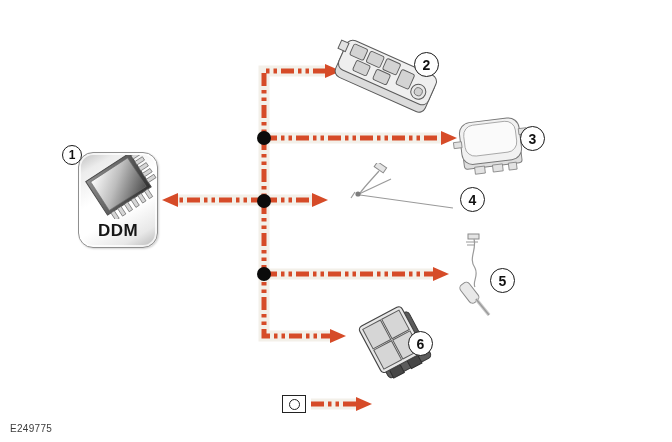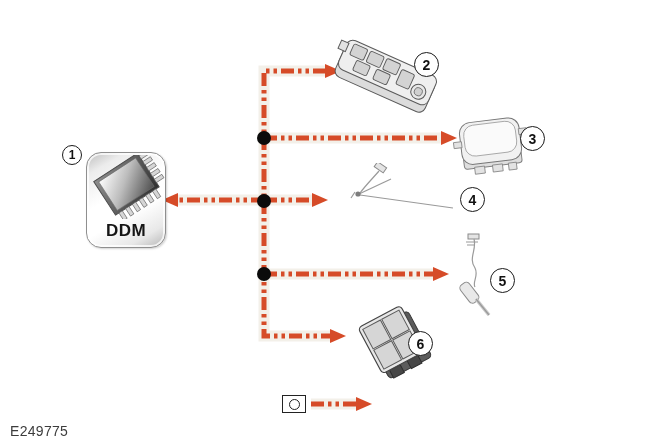--- a/index.html
+++ b/index.html
@@ -22,21 +22,21 @@
   .callout{
     position:absolute;border:1.4px solid #1b1b1b;border-radius:50%;
     background:#ffffff;display:flex;align-items:center;justify-content:center;
     font-weight:bold;color:#111;box-sizing:border-box;
   }
   .c-sm{width:20px;height:20px;font-size:12px;}
   .c-md{width:25px;height:25px;font-size:14px;}
 
   
   .ddm-node{
-    position:absolute;left:86px;top:152px;width:80px;height:96px;
+    position:absolute;left:78px;top:152px;width:80px;height:96px;
     border-radius:15px;border:1px solid #8f8f8f;box-sizing:border-box;
     background:linear-gradient(150deg,#bdbdbd 0%,#ececec 16%,#ffffff 42%,#ffffff 62%,#e8e8e8 84%,#b5b5b5 100%);
     box-shadow:inset 0 0 0 2px rgba(255,255,255,.75), 1px 1px 2px rgba(0,0,0,.18);
   }
   .ddm-label{
     position:absolute;left:0;right:0;top:68px;text-align:center;
     font-weight:bold;font-size:17px;letter-spacing:.5px;color:#161616;
   }
   .chip-svg{position:absolute;left:2px;top:2px;}
 
@@ -46,21 +46,21 @@
 
   
   .legend-box{
     position:absolute;left:282px;top:395px;width:24px;height:18px;
     border:1.3px solid #222;background:#fff;box-sizing:border-box;
     display:flex;align-items:center;justify-content:center;
   }
   .legend-circle{width:11px;height:11px;border:1.3px solid #222;border-radius:50%;box-sizing:border-box;}
 
   .figure-id{
-    position:absolute;left:10px;top:423px;font-size:14px;color:#3c3c3c;letter-spacing:.3px;
+    position:absolute;left:10px;top:423px;font-size:10px;color:#3c3c3c;letter-spacing:.3px;
   }
 </style>
 </head>
 <body>
 
 <div class="stage">
 
   <svg class="layer" width="672" height="442" viewBox="0 0 672 442">
 
     <path class="halo" d="M 326,71 L 264,71 L 264,336 L 331,336"></path>

